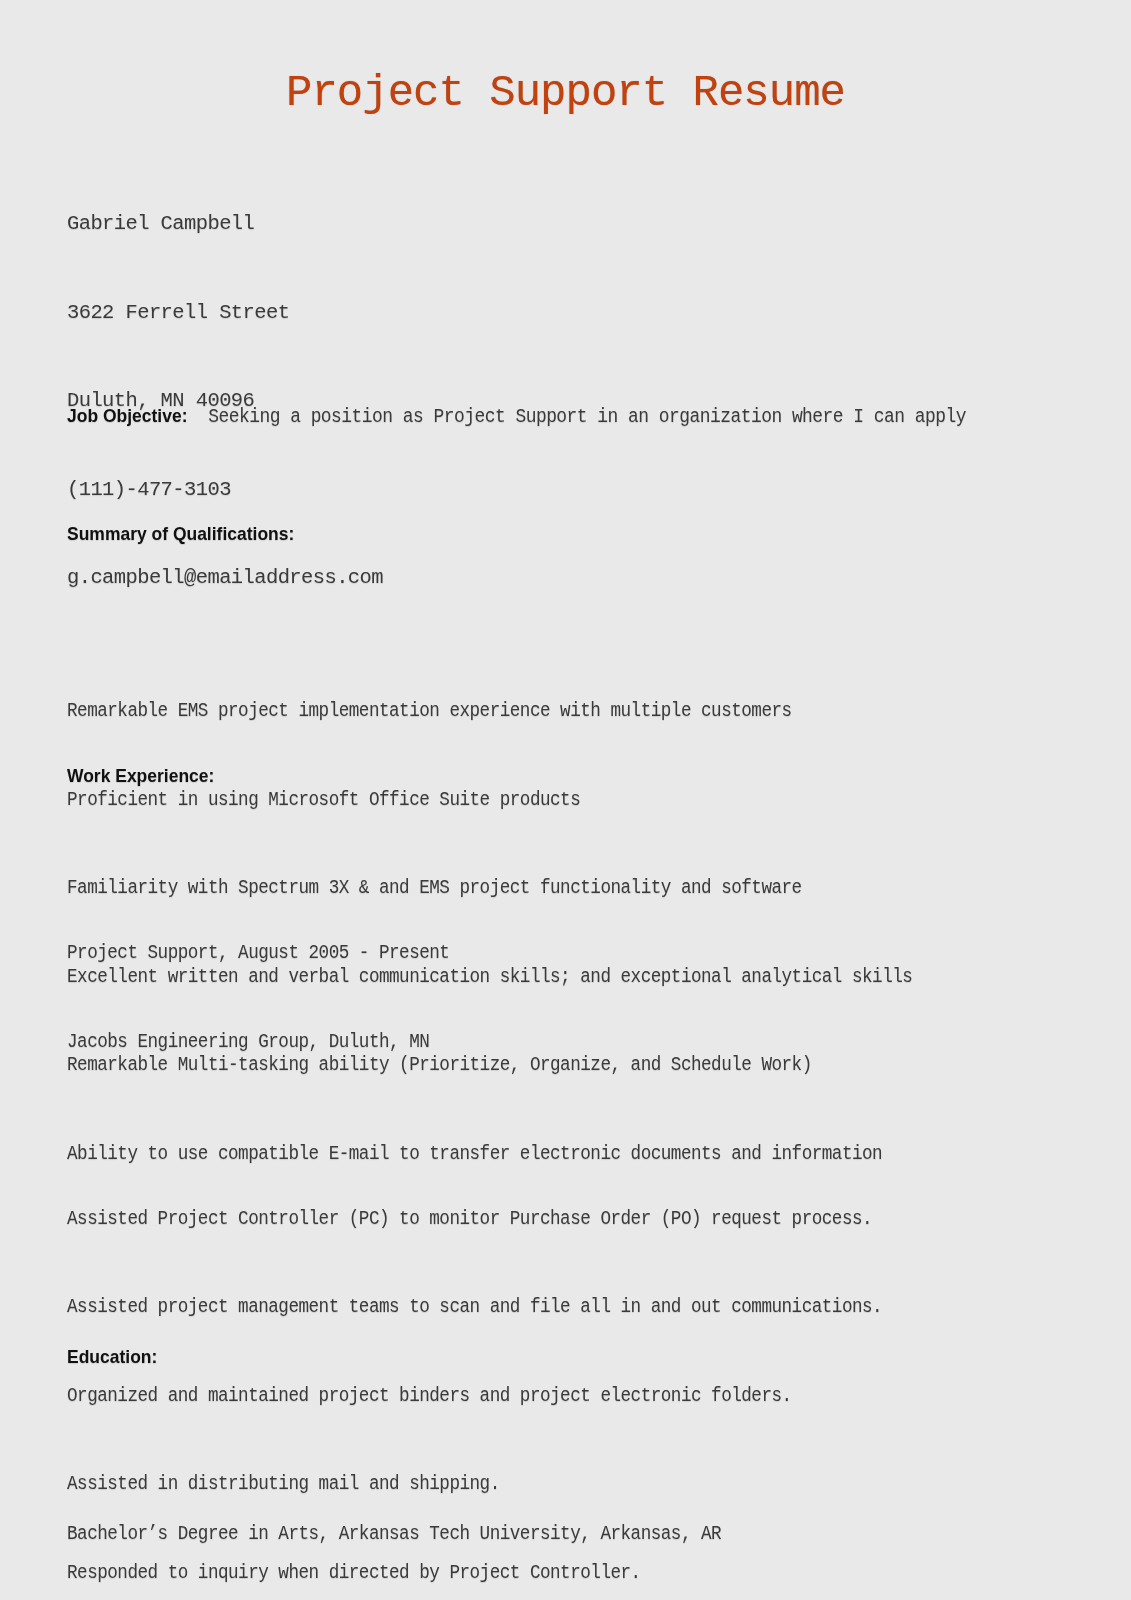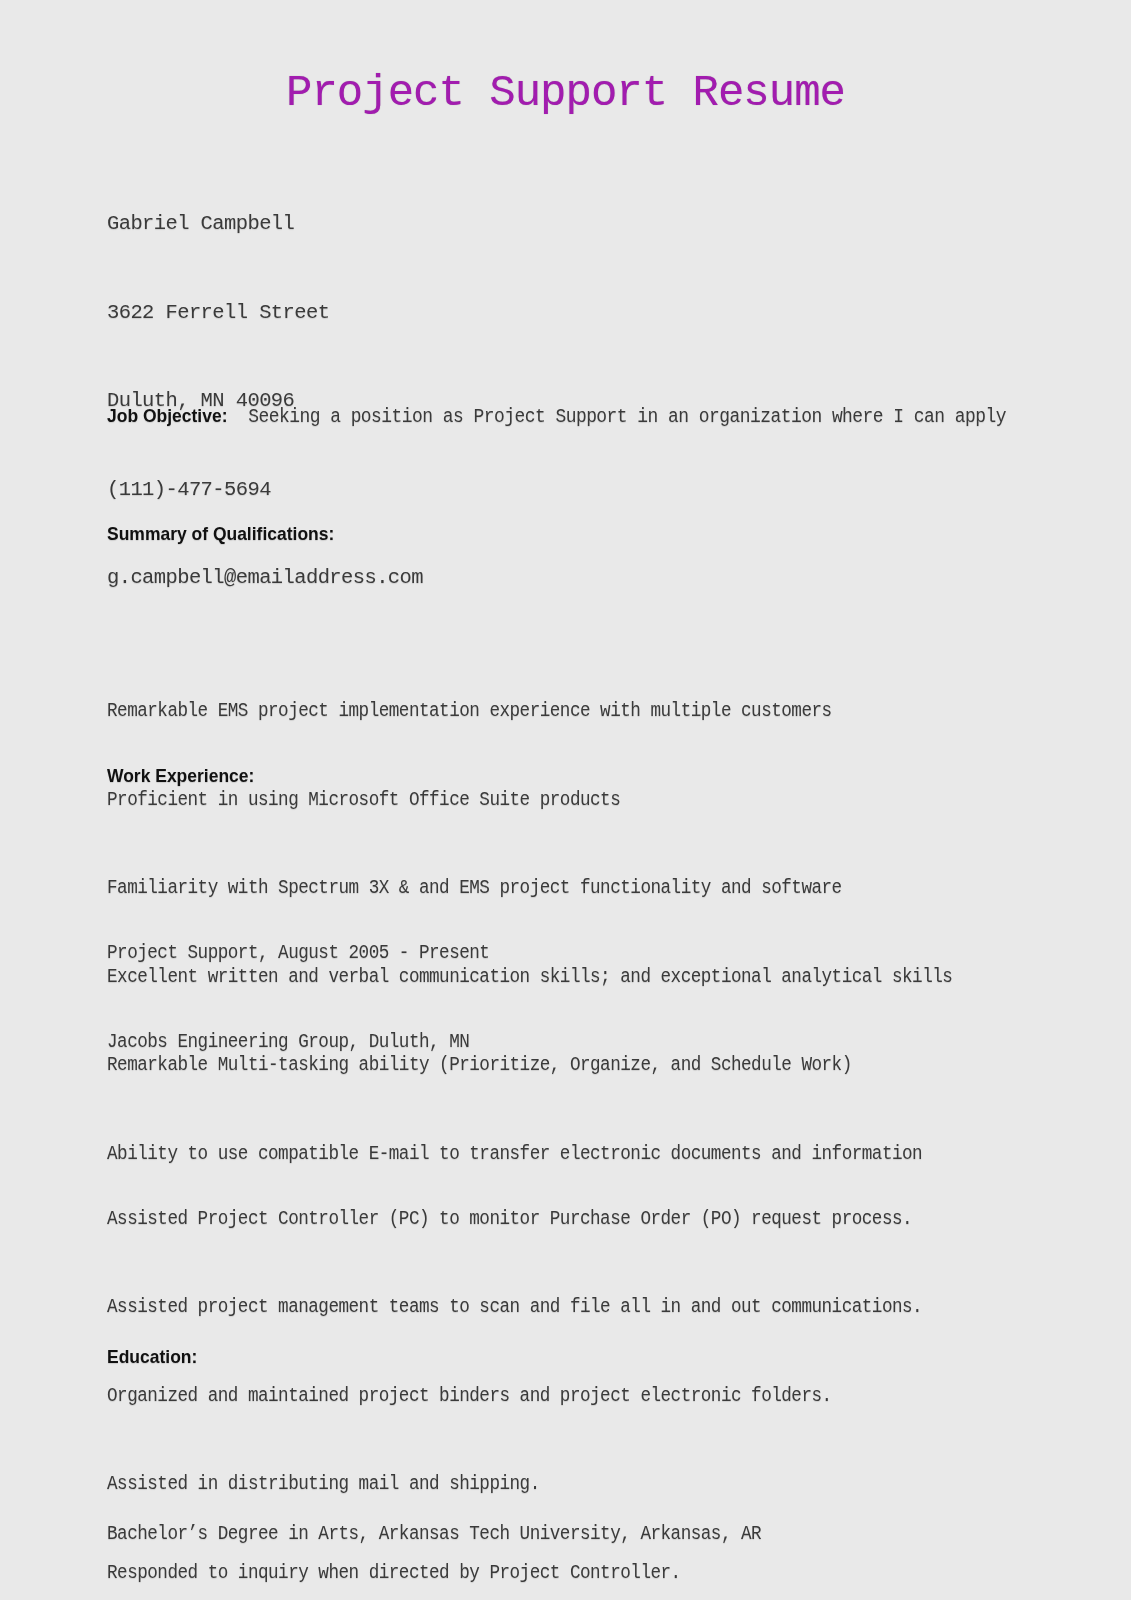--- a/index.html
+++ b/index.html
@@ -20,33 +20,32 @@
       left: 0; top: 0;
       width: 1131px; height: 1600px;
     }
     .title {
       position: absolute;
       left: 0; width: 1131px;
       top: 68px;
       text-align: center;
       font-family: "Liberation Mono", "DejaVu Sans Mono", monospace;
       font-size: 44px;
-      color: #a21caf;
+      color: #c2410c;
       letter-spacing: -1px;
       text-shadow: 0 0 1px rgba(0,0,0,0.3);
     }
     .block {
       position: absolute;
       left: 67px;
       font-size: 20.5px;
       line-height: 29.5px;
       white-space: pre;
       letter-spacing: -0.6px;
       text-shadow: 0 1px 1px rgba(0,0,0,0.12);
-      margin-left: 40px;
     }
     .line { display: block; height: 29.5px; }
     .heading {
       font-family: "Liberation Sans Narrow", "Liberation Sans", "DejaVu Sans", sans-serif;
       font-weight: bold;
       color: #111;
       font-size: 19px;
       letter-spacing: 0;
       transform: scaleX(0.92);
       transform-origin: left center;
@@ -62,21 +61,21 @@
 <body>
 
 <div class="page">
 
   <div class="title">Project Support Resume</div>
 
   <div class="block" style="top:150px;">
     <span class="line">Gabriel Campbell</span>
     <span class="line">3622 Ferrell Street</span>
     <span class="line">Duluth, MN 40096</span>
-    <span class="line">(111)-477-5694</span>
+    <span class="line">(111)-477-3103</span>
     <span class="line">g.campbell@emailaddress.com</span>
   </div>
 
   <div class="block" style="top:342px;">
     <span class="line"><span class="heading">Job Objective:</span><span class="narrow" style="transform:scaleX(0.875);"> Seeking a position as Project Support in an organization where I can apply</span></span>
   </div>
 
   <div class="block" style="top:460px;">
     <span class="line"><span class="heading">Summary of Qualifications:</span></span>
     <span class="line"></span>

